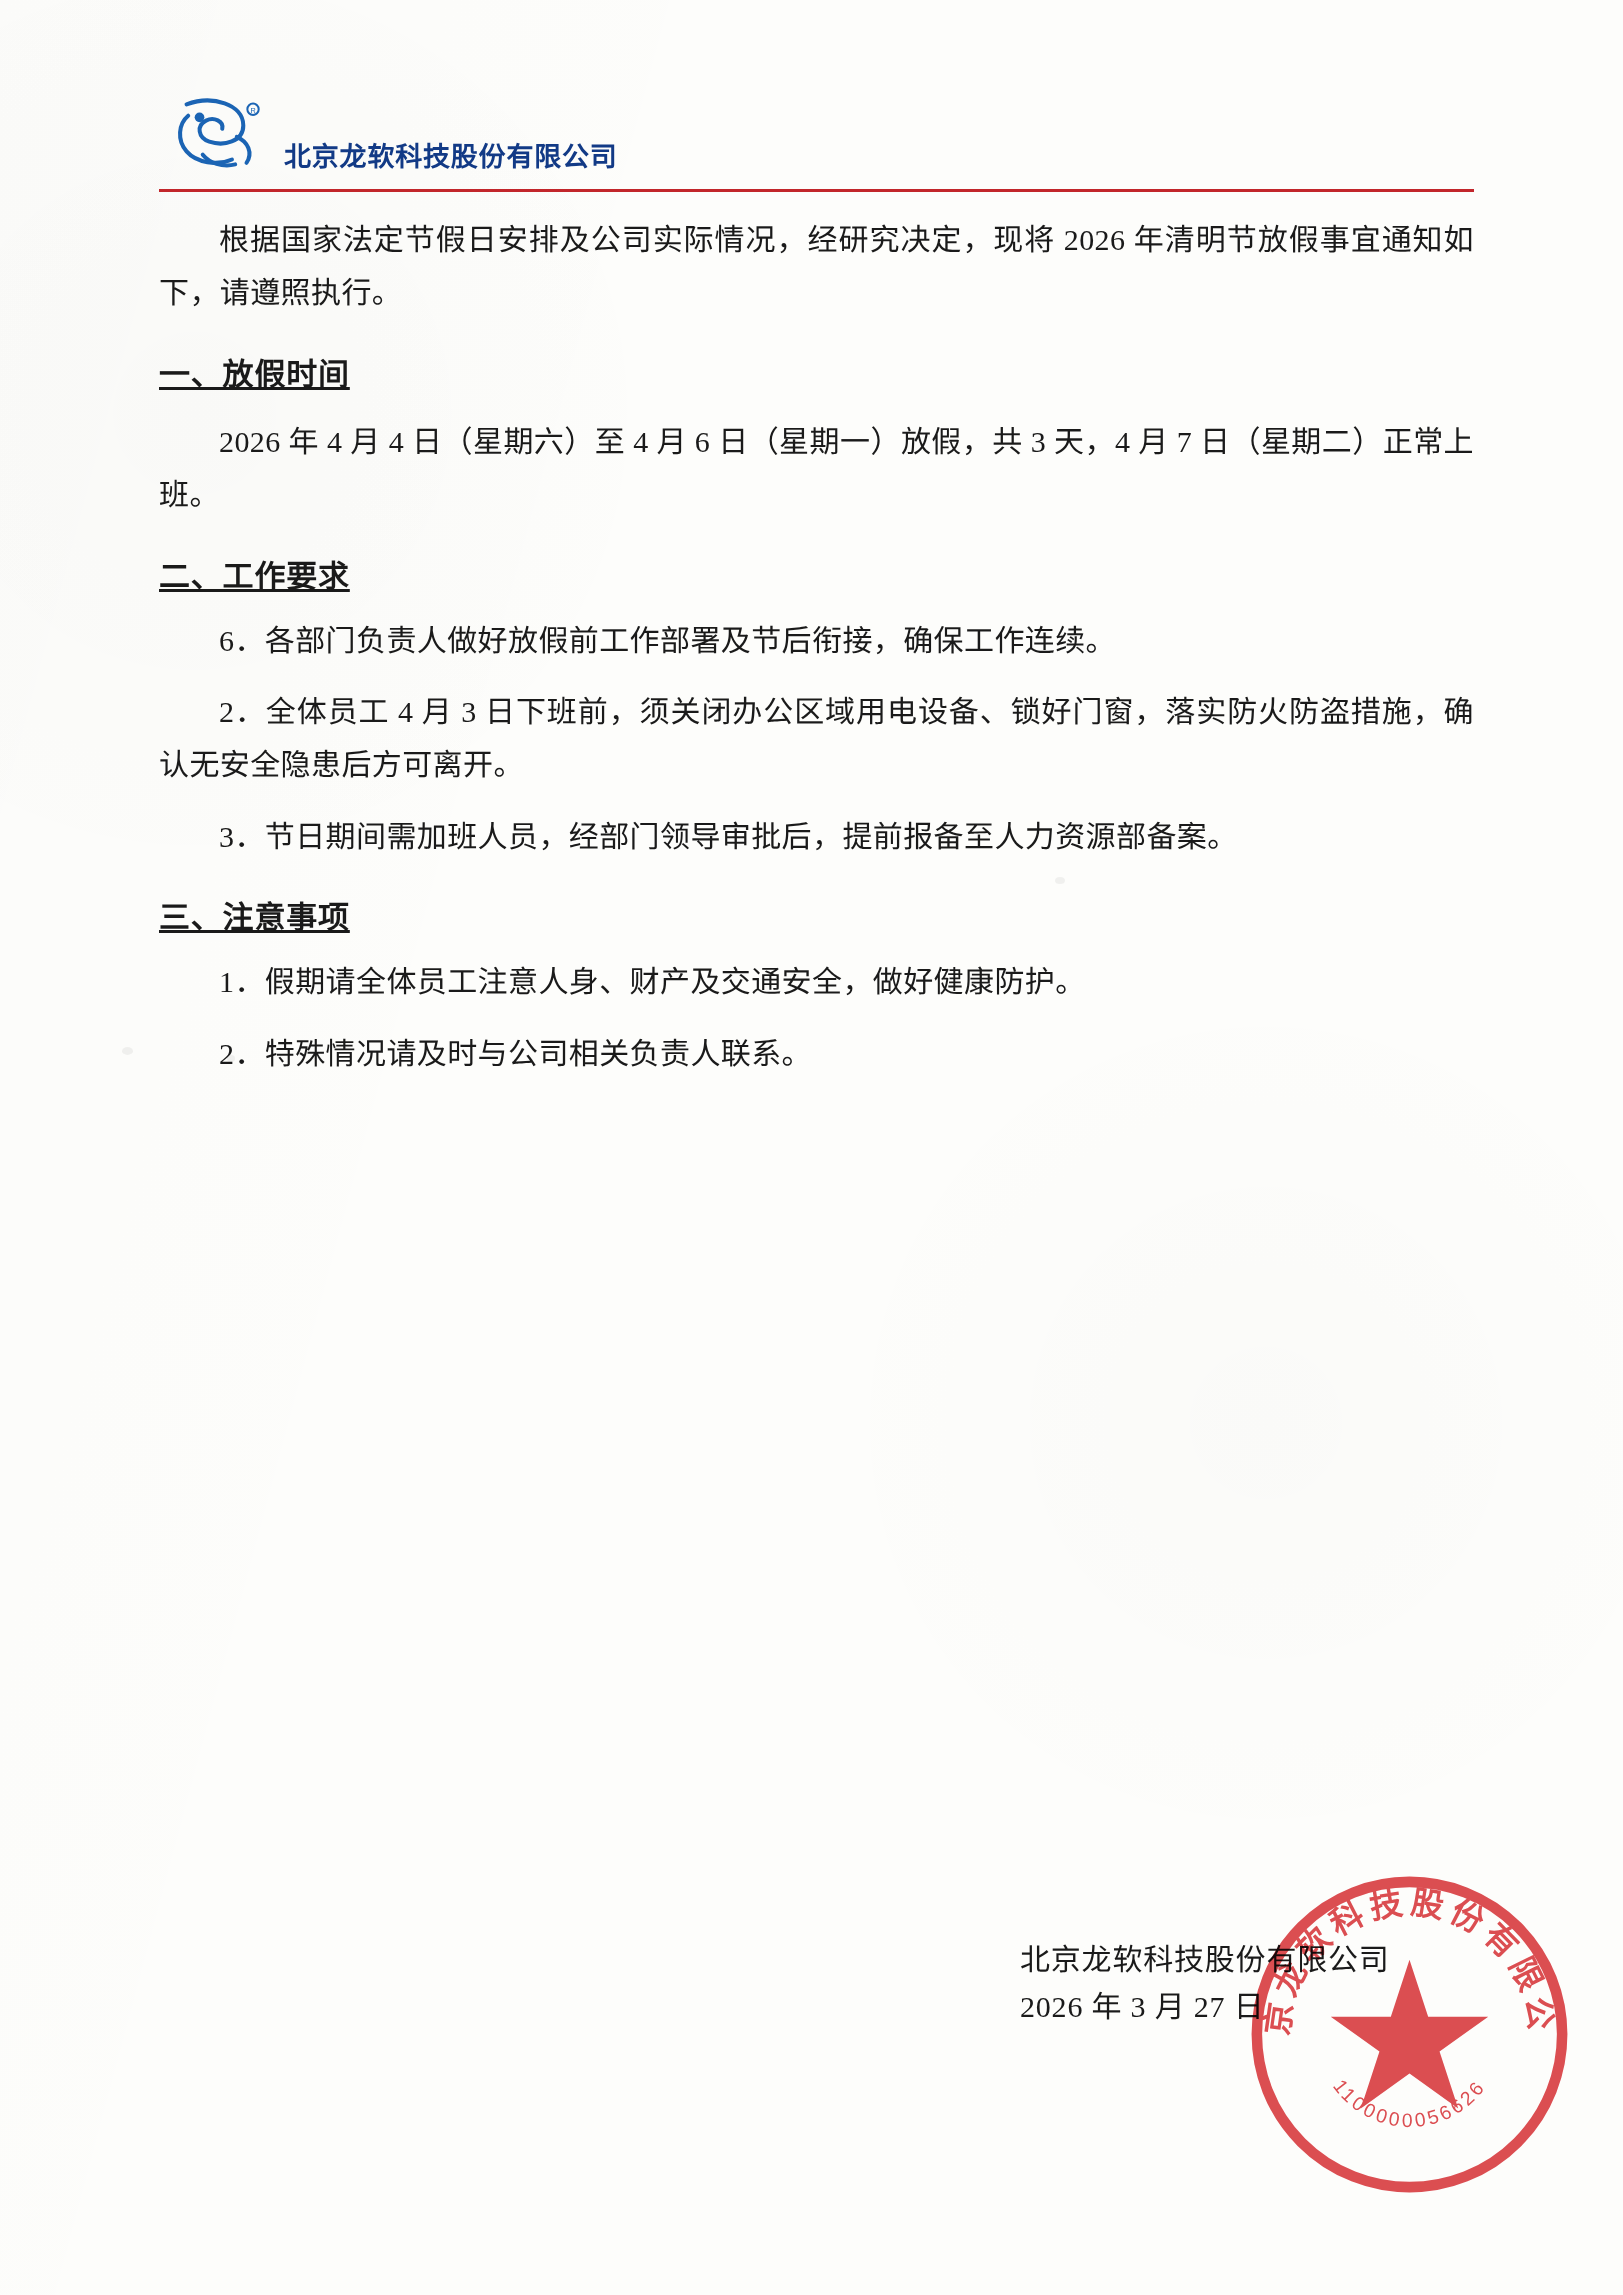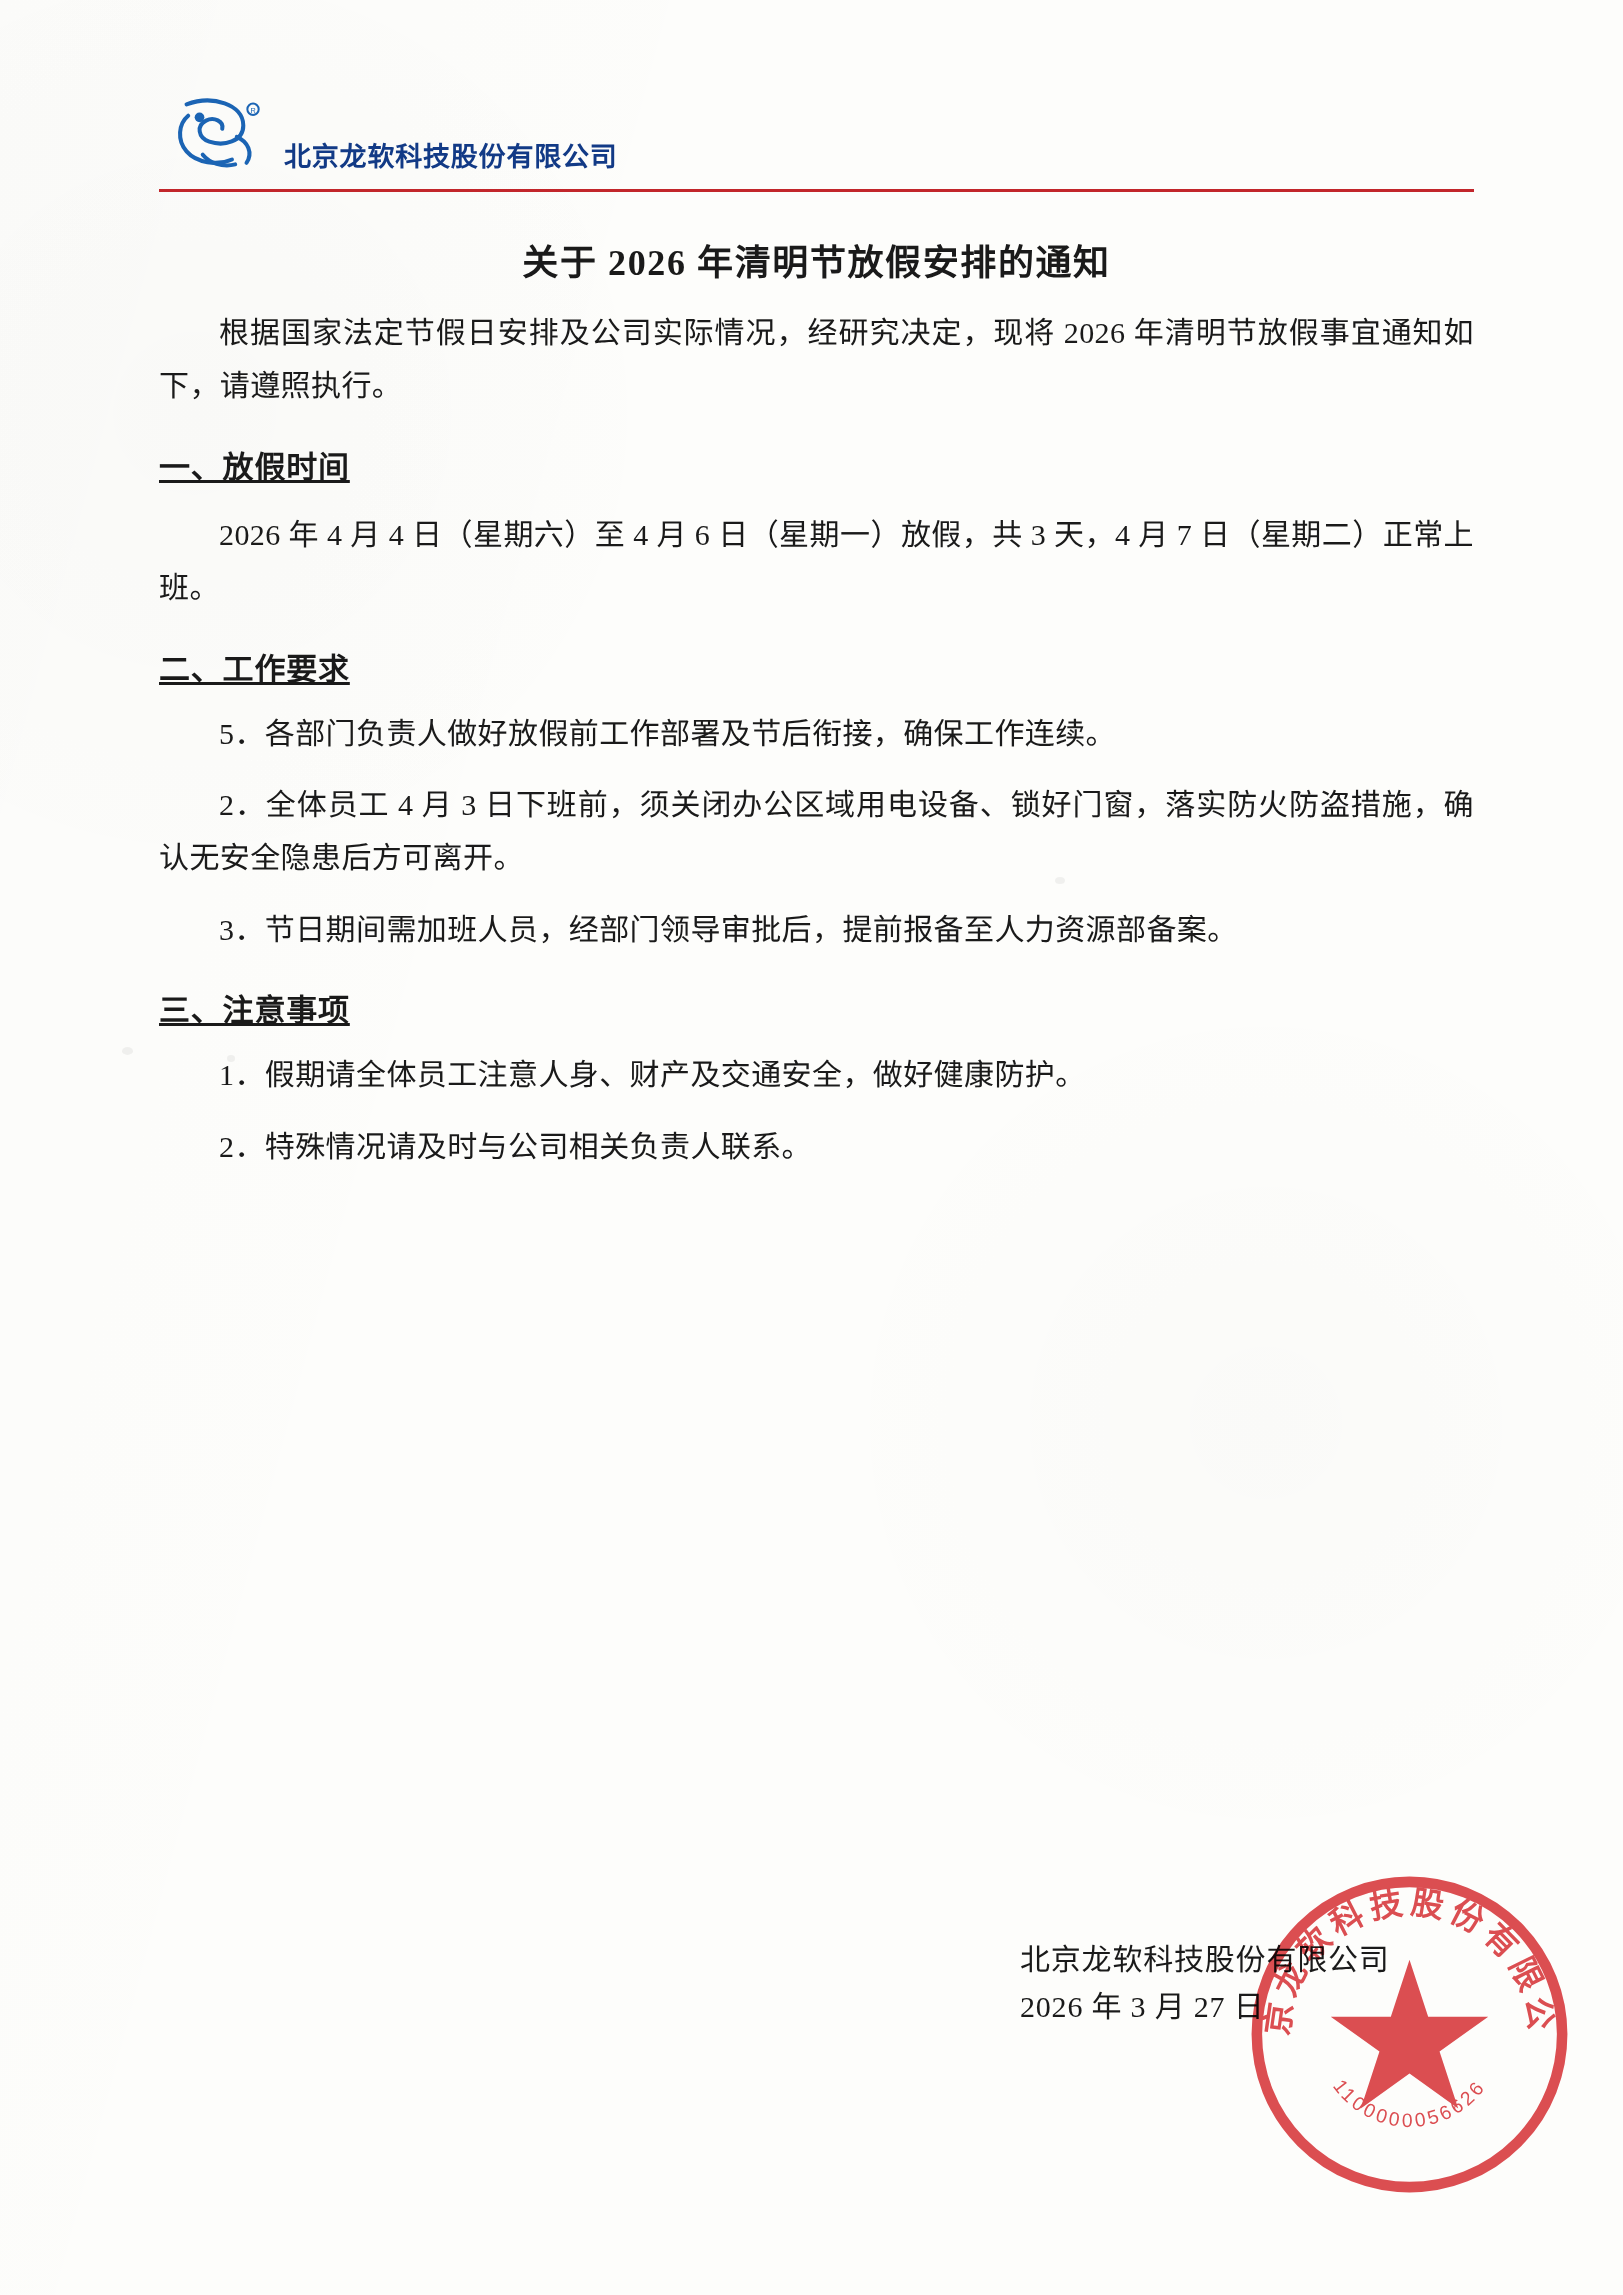--- a/index.html
+++ b/index.html
@@ -180,30 +180,29 @@
           <circle cx="50" cy="36" r="6" fill="#1b64b4"></circle>
           <path d="M96 60 C110 66, 116 80, 108 92" fill="none" stroke="#1b64b4" stroke-width="5" stroke-linecap="round"></path>
           <circle cx="116" cy="26" r="7" fill="none" stroke="#1b64b4" stroke-width="2.5"></circle>
           <text x="116" y="31" font-size="9" text-anchor="middle" fill="#1b64b4" font-family="Liberation Sans, sans-serif">R</text>
         </svg>
       </div>
       <div class="company-name">北京龙软科技股份有限公司</div>
     </div>
     <div class="rule"></div>
 
-    <div class="doc-title">关于 2026 年清明节放假安排的通知</div>
 
 
     <p class="body-text">根据国家法定节假日安排及公司实际情况，经研究决定，现将 2026 年清明节放假事宜通知如下，请遵照执行。</p>
 
     <h2 class="section">一、放假时间</h2>
     <p class="body-text">2026 年 4 月 4 日（星期六）至 4 月 6 日（星期一）放假，共 3 天，4 月 7 日（星期二）正常上班。</p>
 
     <h2 class="section">二、工作要求</h2>
-    <p class="list-item">5．各部门负责人做好放假前工作部署及节后衔接，确保工作连续。</p>
+    <p class="list-item">6．各部门负责人做好放假前工作部署及节后衔接，确保工作连续。</p>
     <p class="list-item">2．全体员工 4 月 3 日下班前，须关闭办公区域用电设备、锁好门窗，落实防火防盗措施，确认无安全隐患后方可离开。</p>
     <p class="list-item">3．节日期间需加班人员，经部门领导审批后，提前报备至人力资源部备案。</p>
 
     <h2 class="section">三、注意事项</h2>
     <p class="list-item">1．假期请全体员工注意人身、财产及交通安全，做好健康防护。</p>
     <p class="list-item">2．特殊情况请及时与公司相关负责人联系。</p>
 
 
     <div class="signature">
       <div class="line">北京龙软科技股份有限公司</div>

